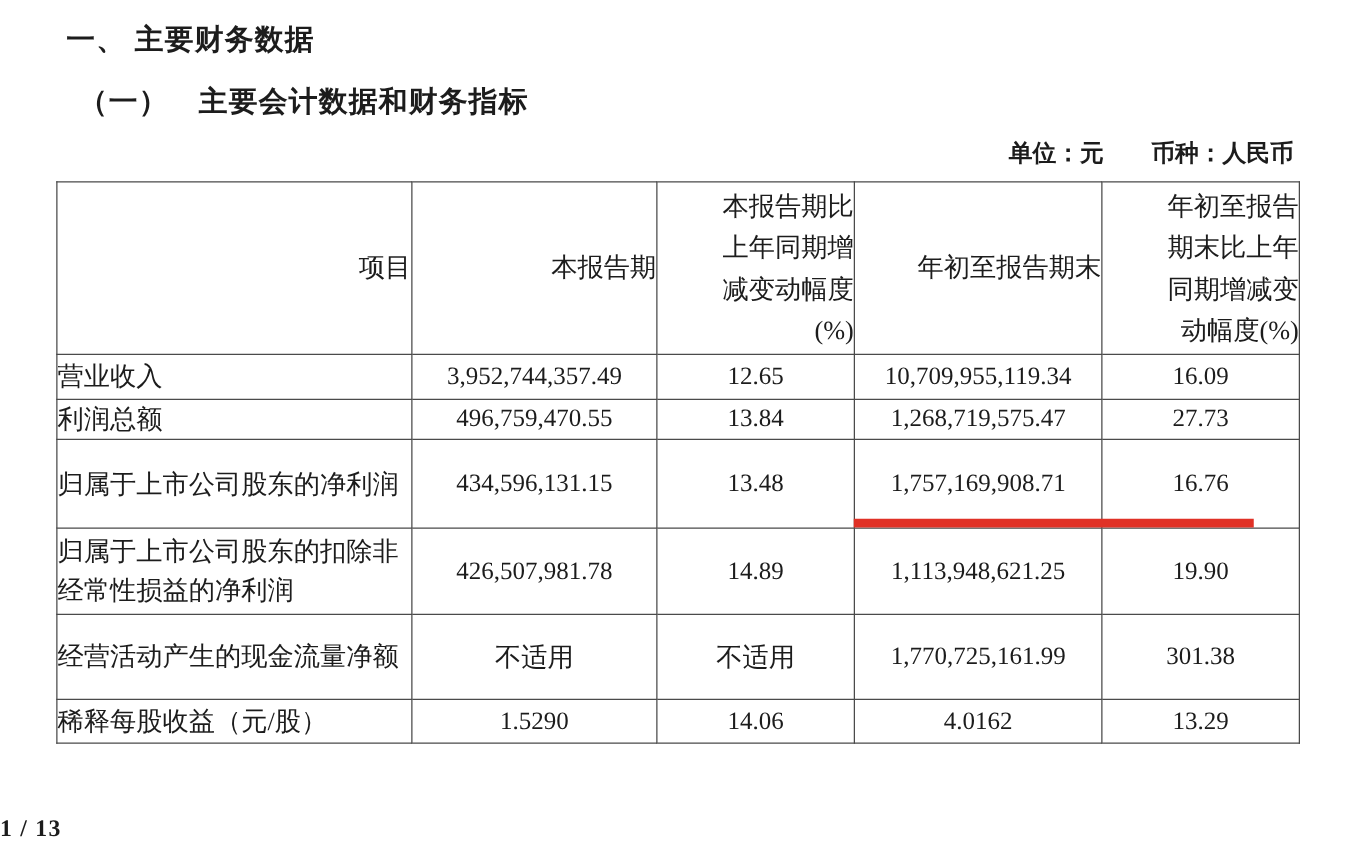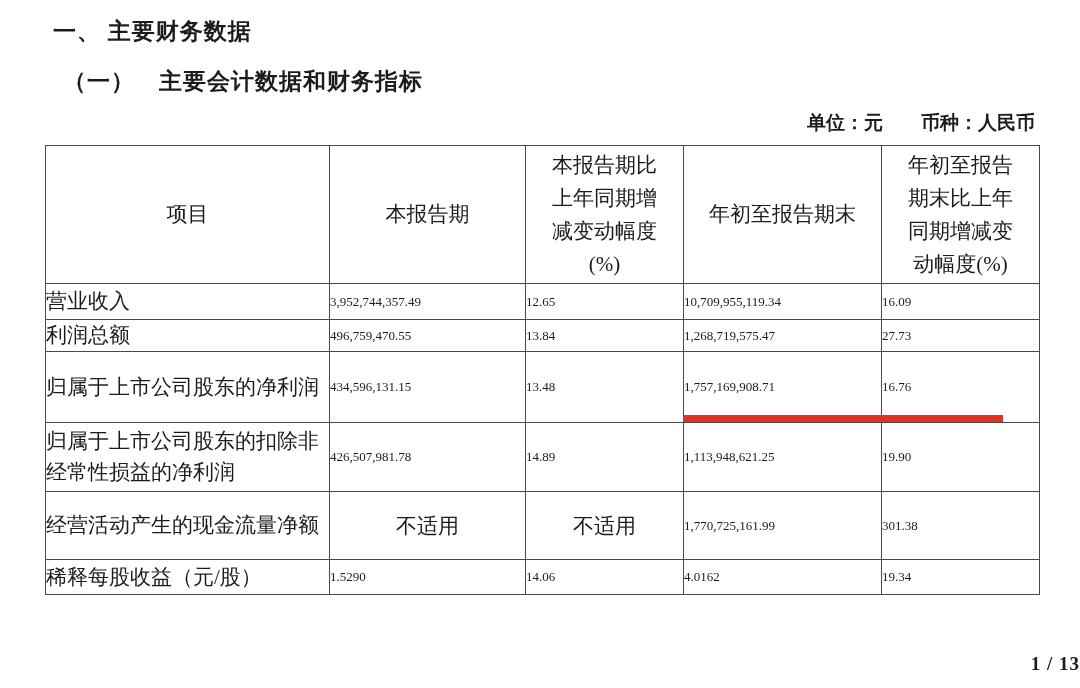--- a/index.html
+++ b/index.html
@@ -47,64 +47,64 @@
     font-size: 20px;
   }
   table.fin th, table.fin td {
     border: 1.5px solid #4a4a4a;
     vertical-align: middle;
     padding: 0;
   }
   table.fin th {
     font-weight: normal;
     font-size: 21px;
-    text-align: center;
+    text-align: right;
     line-height: 33px;
     white-space: pre-line;
   }
   thead tr { height: 138px; }
   tbody tr:nth-child(1) { height: 36px; }
   tbody tr:nth-child(2) { height: 32px; }
   tbody tr:nth-child(3) { height: 71px; }
   tbody tr:nth-child(4) { height: 69px; }
   tbody tr:nth-child(5) { height: 68px; }
   tbody tr:nth-child(6) { height: 35px; }
   tbody tr:nth-child(7) { height: 36px; }
   td.item {
     text-align: left;
     font-size: 21px;
     line-height: 31px;
     padding-left: 10px;
     padding-right: 40px;
   }
   td.num {
-    text-align: left;
+    text-align: center;
     padding-right: 13px;
-    font-size: 13px;
+    font-size: 20px;
   }
   td.center {
     text-align: center;
     padding-right: 0;
     font-size: 21px;
   }
   .red-underline {
     position: absolute;
     left: 683px;
     top: 415px;
     width: 320px;
     height: 7px;
     background: #e03126;
     z-index: 5;
   }
   .footer {
     position: absolute;
     left: 0;
     width: 100%;
     top: 653px;
-    text-align: right;
+    text-align: left;
     font-size: 19px;
     font-weight: bold;
     letter-spacing: 1px;
   }
 </style>
 </head>
 <body>
 
 <div class="page">
 
@@ -173,21 +173,21 @@
         <td class="num center">不适用</td>
         <td class="num center">不适用</td>
         <td class="num">1,770,725,161.99</td>
         <td class="num">301.38</td>
       </tr>
       <tr>
         <td class="item">稀释每股收益（元/股）</td>
         <td class="num">1.5290</td>
         <td class="num">14.06</td>
         <td class="num">4.0162</td>
-        <td class="num">19.34</td>
+        <td class="num">13.29</td>
       </tr>
     </tbody>
   </table>
 
   <div class="red-underline"></div>
 
   <div class="footer">1 / 13</div>
 
 </div>
 

